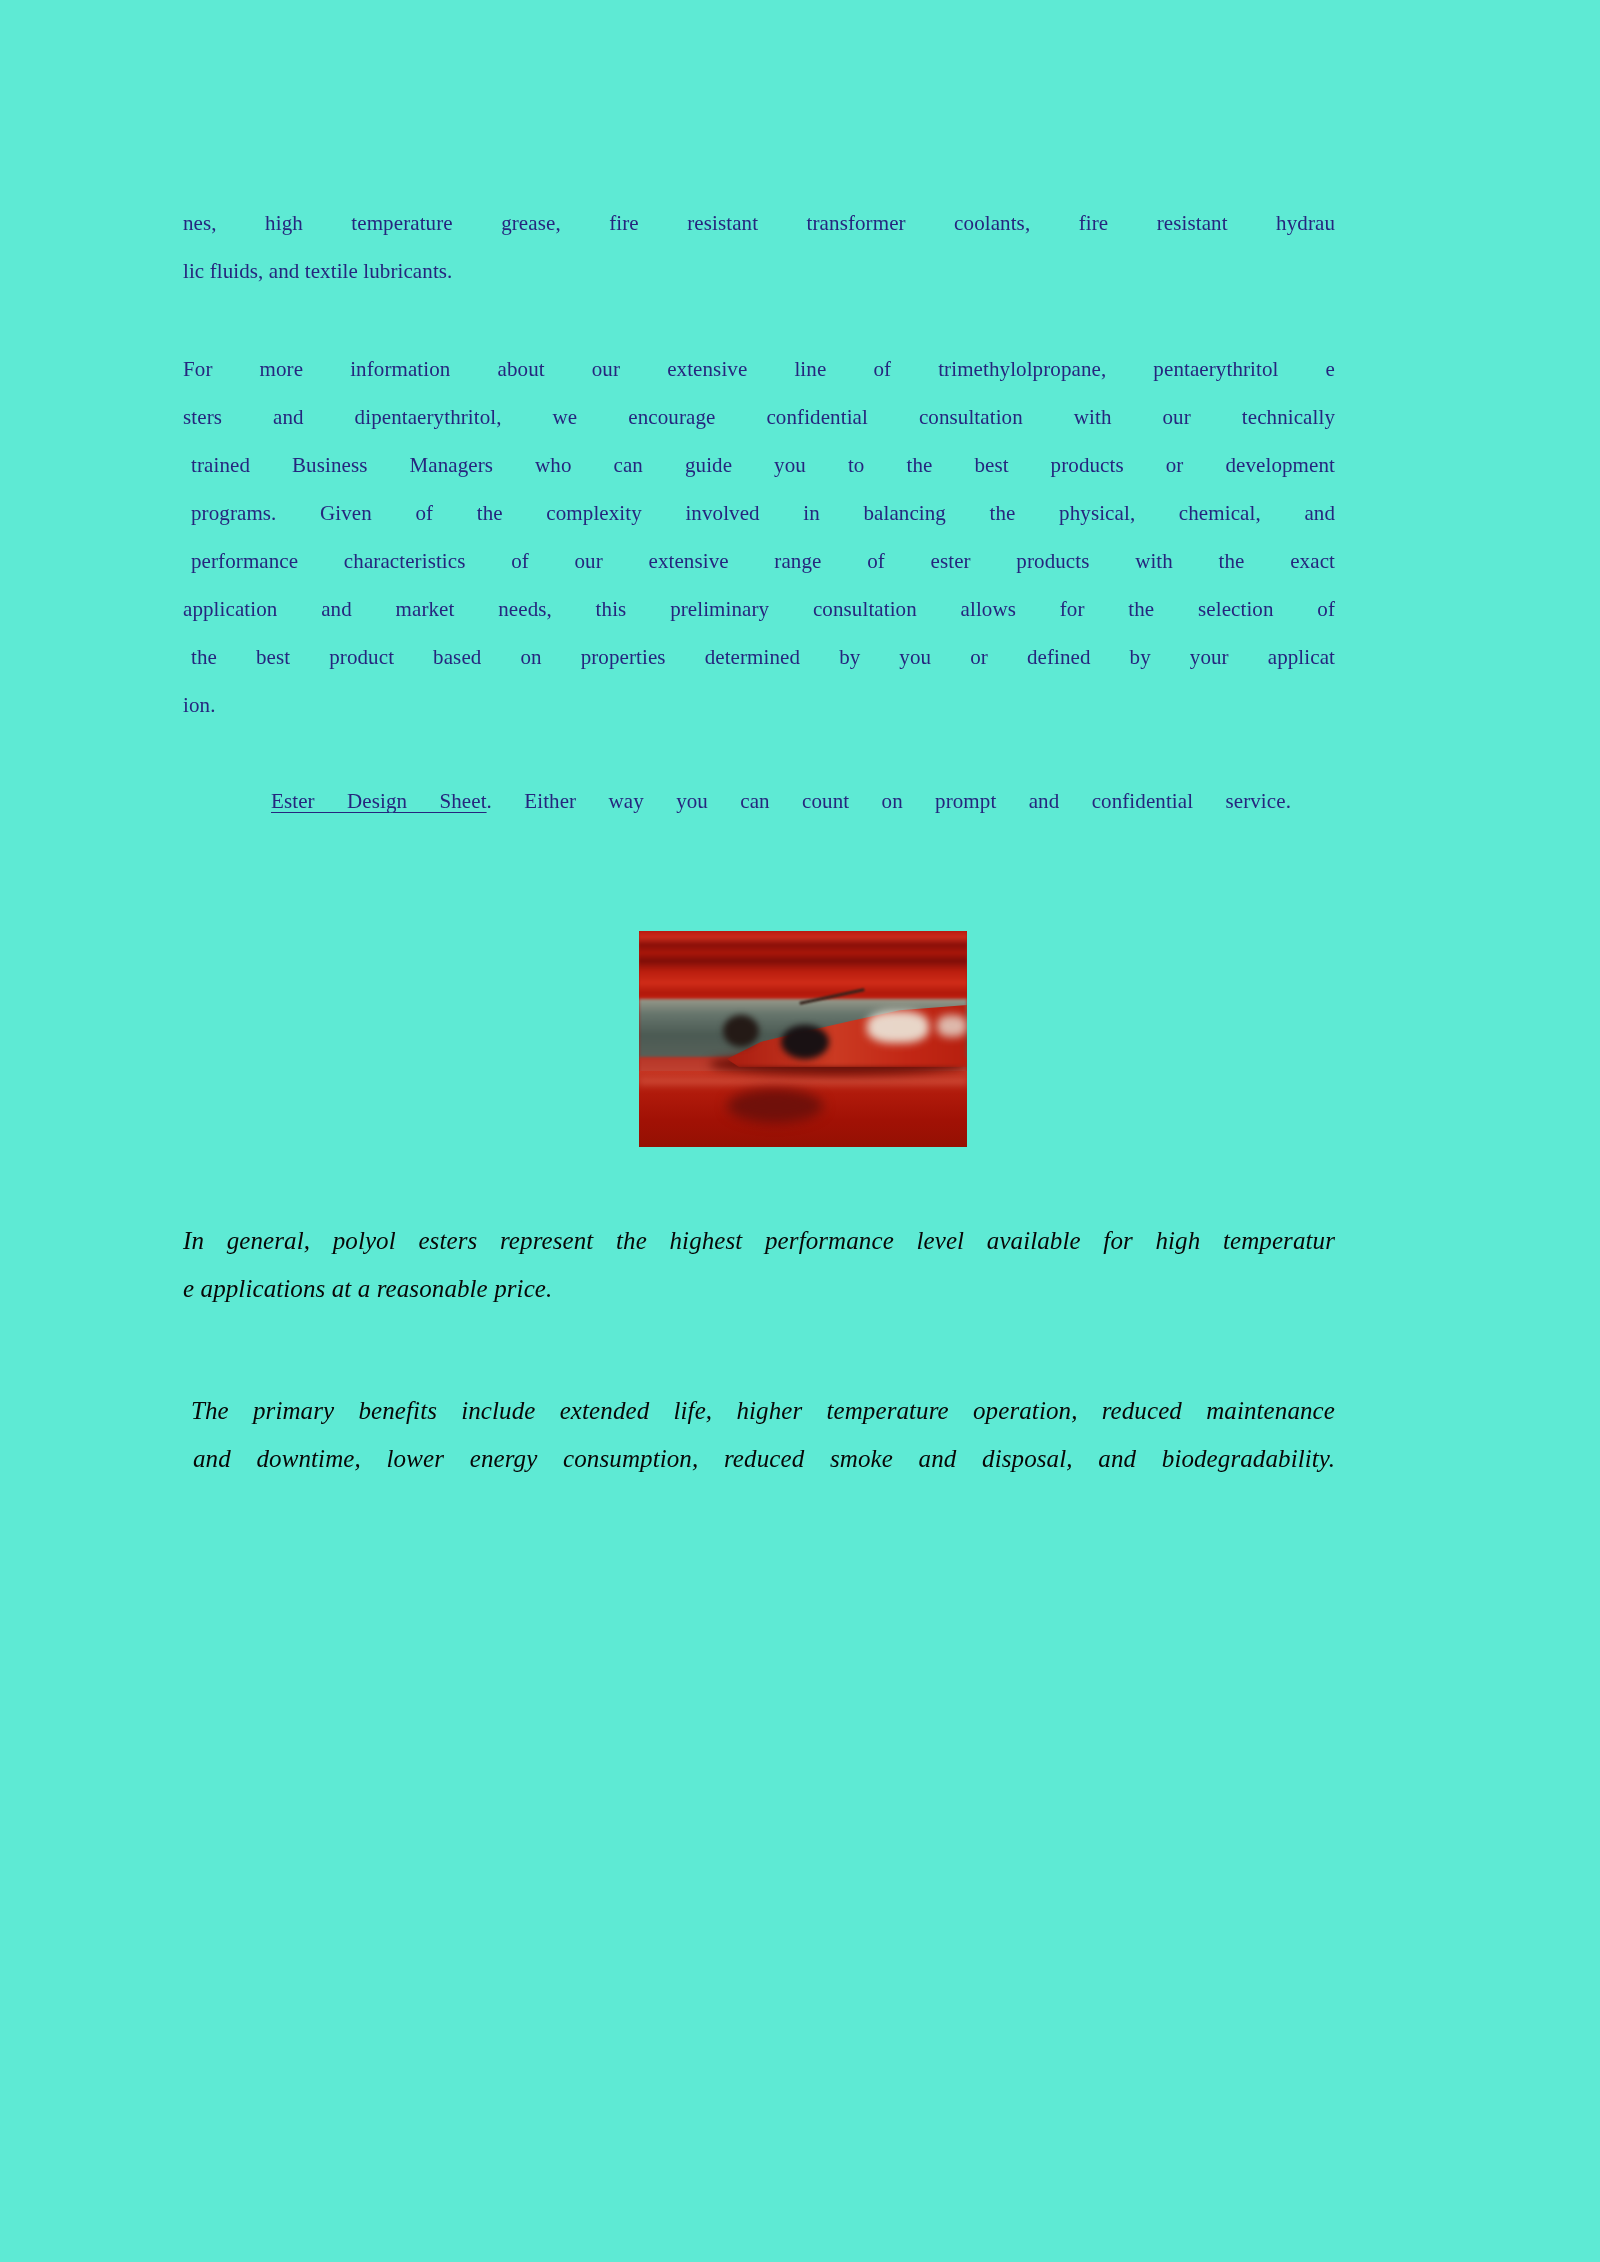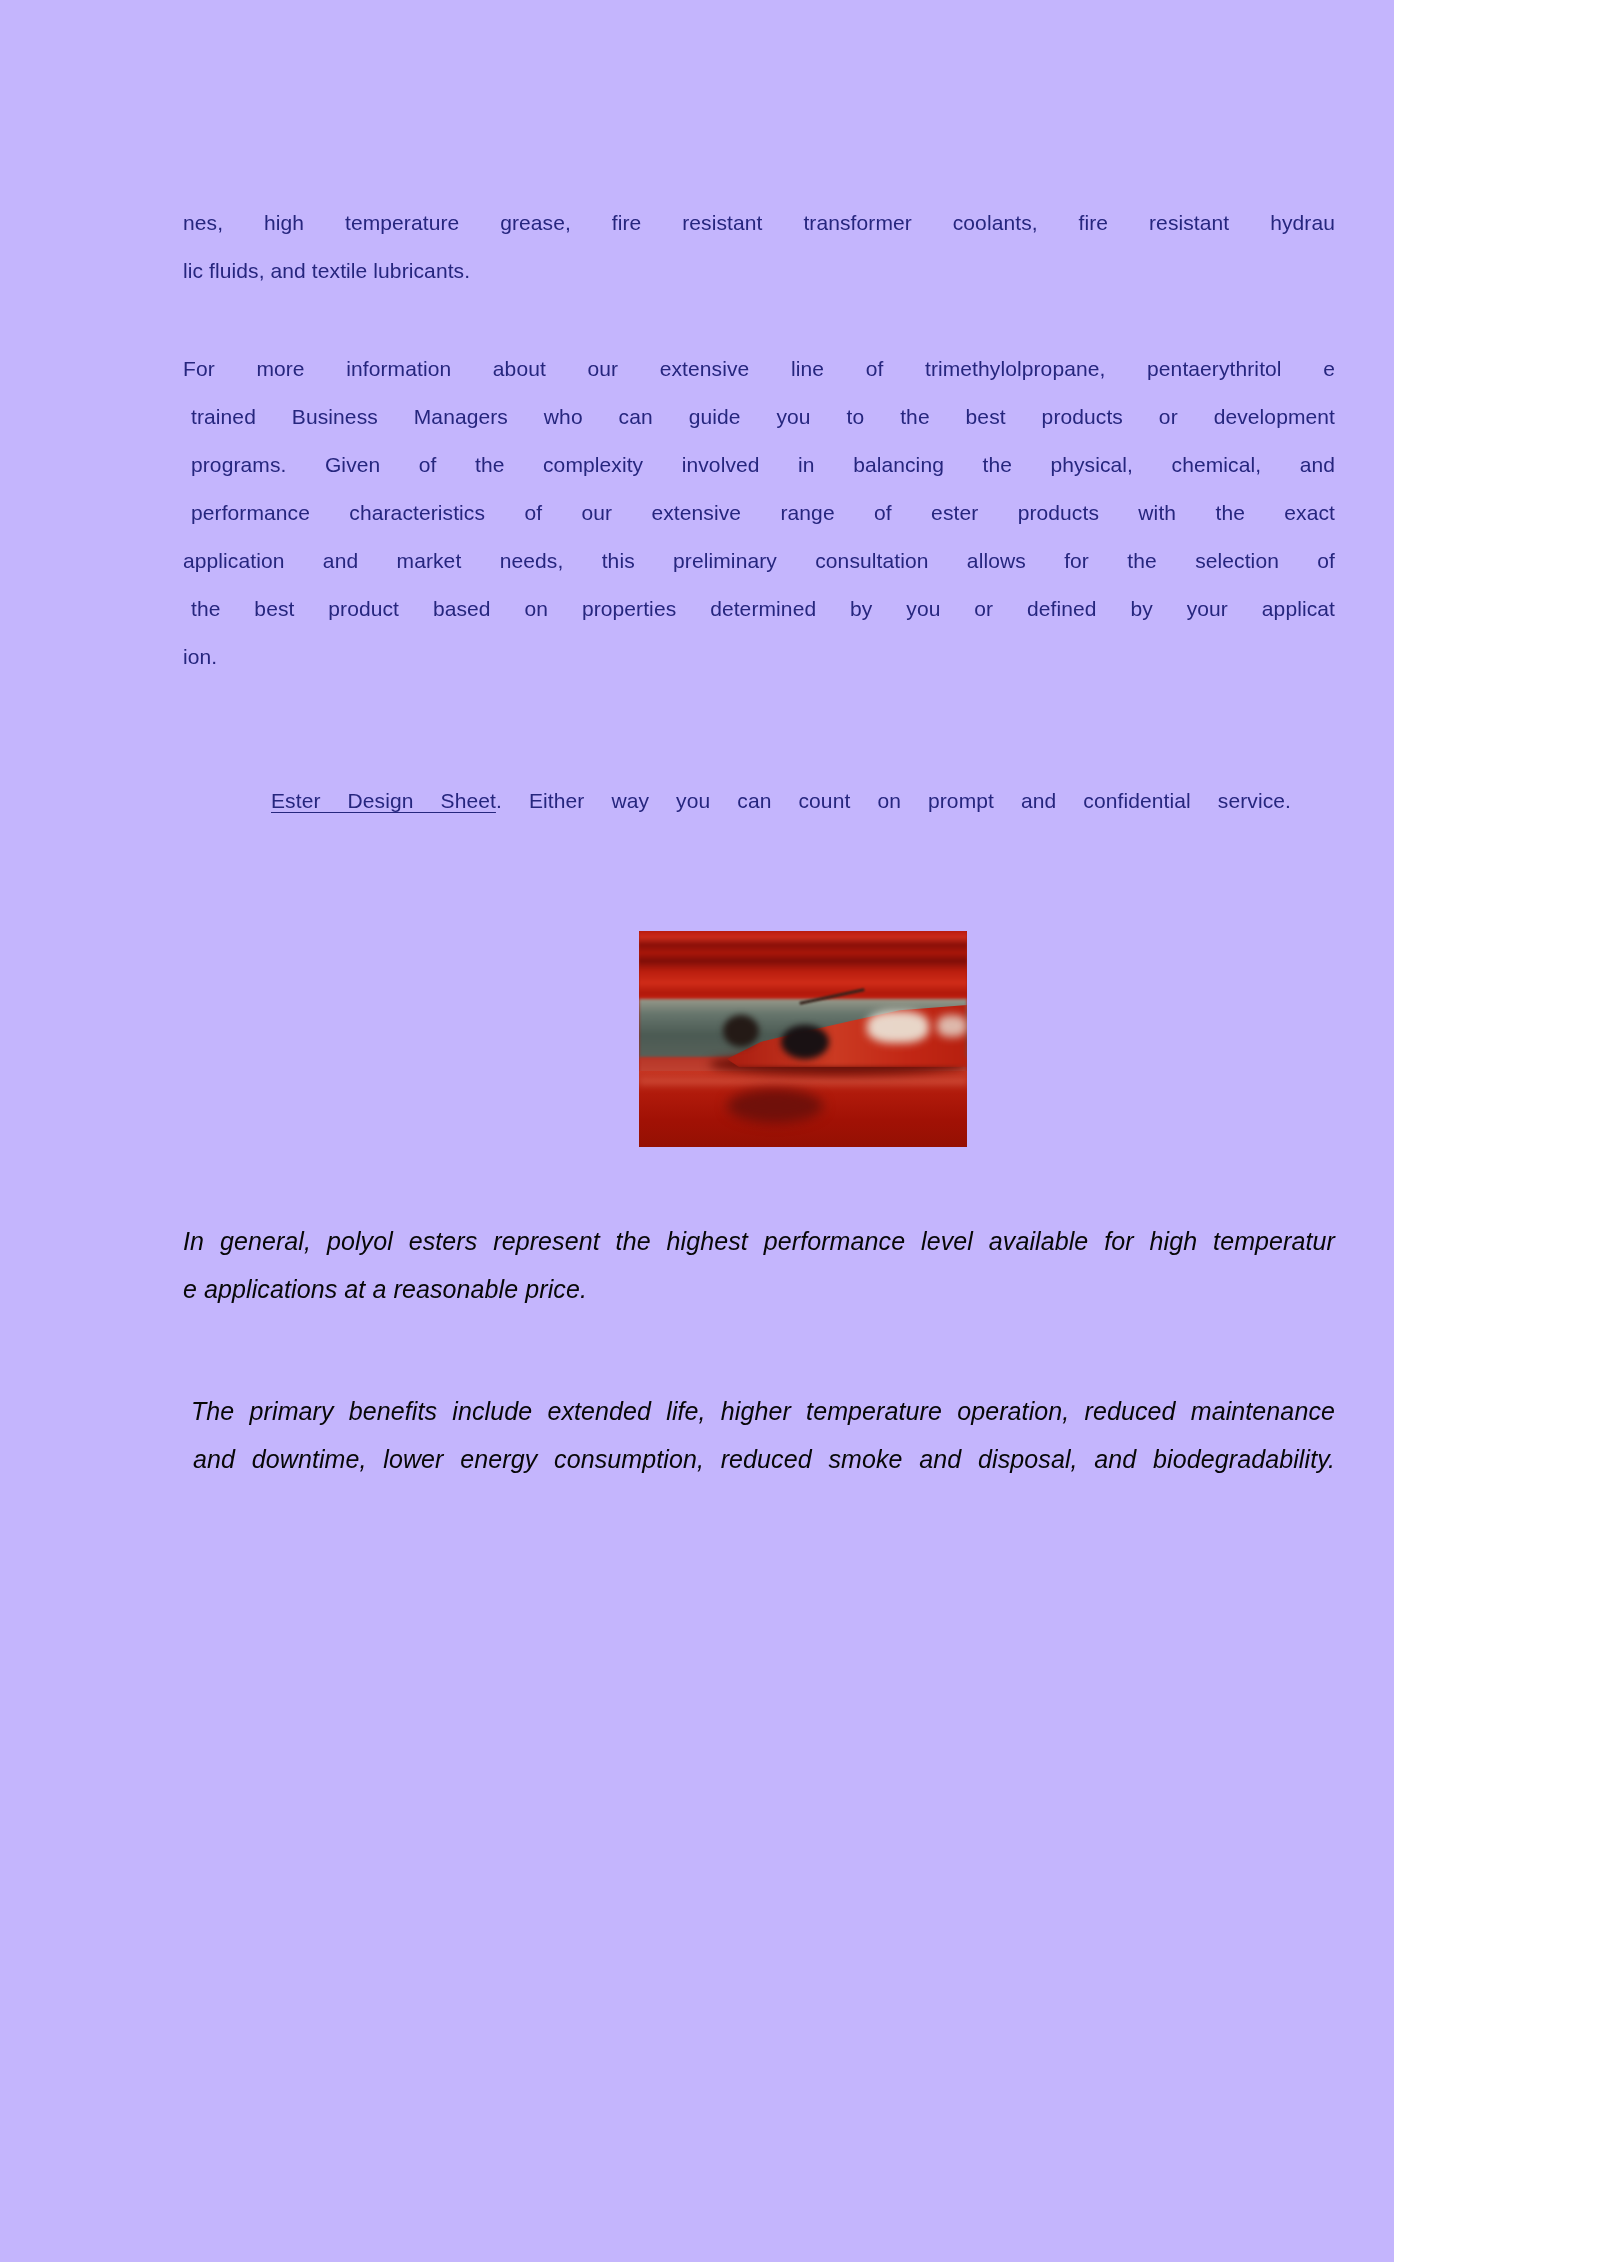--- a/index.html
+++ b/index.html
@@ -6,24 +6,25 @@
   body {
     width: 1600px;
     height: 2262px;
     background: #ffffff;
     font-family: "Liberation Sans", sans-serif;
     position: relative;
   }
   .page {
     position: absolute;
     inset: 0;
-    width: 1394px;
+    width: 1600px;
     height: 2262px;
-    background: #c4b5fd;
+    background: #5eead4;
     overflow: hidden;
+    font-family: Liberation Serif, serif;
   }
 
   
   .para {
     position: absolute;
     left: 183px;
     width: 1152px;
     font-size: 21px;
     line-height: 48px;
     color: #26267e;
@@ -131,20 +132,21 @@
 
 <div class="page">
 
   <div class="para" style="top:199px">
     <div class="line">nes, high temperature grease, fire resistant transformer coolants, fire resistant hydrau</div>
     <div class="line flushleft">lic fluids, and textile lubricants.</div>
   </div>
 
   <div class="para" style="top:345px">
     <div class="line">For more information about our extensive line of trimethylolpropane, pentaerythritol e</div>
+    <div class="line">sters and dipentaerythritol, we encourage confidential consultation with our technically</div>
     <div class="line ind8">trained Business Managers who  can guide you to the best products or development</div>
     <div class="line ind8">programs. Given of the complexity involved in balancing the physical, chemical, and</div>
     <div class="line ind8">performance characteristics of our extensive range of ester products with the exact</div>
     <div class="line">application and market needs, this preliminary consultation allows for the selection of</div>
     <div class="line ind8">the best product based on properties determined by you or defined by your applicat</div>
     <div class="line flushleft">ion.</div>
   </div>
 
   <div class="para" style="top:777px">
     <div class="line ind88">

